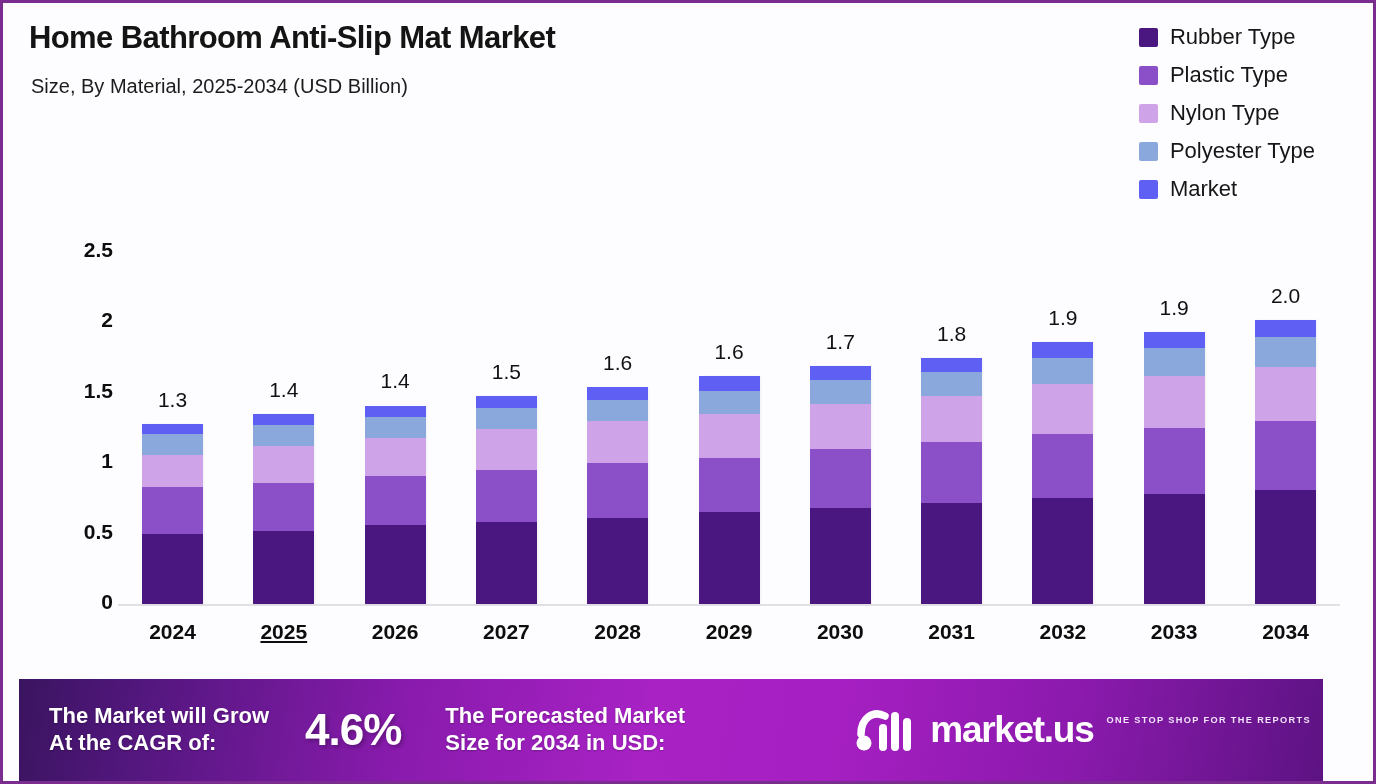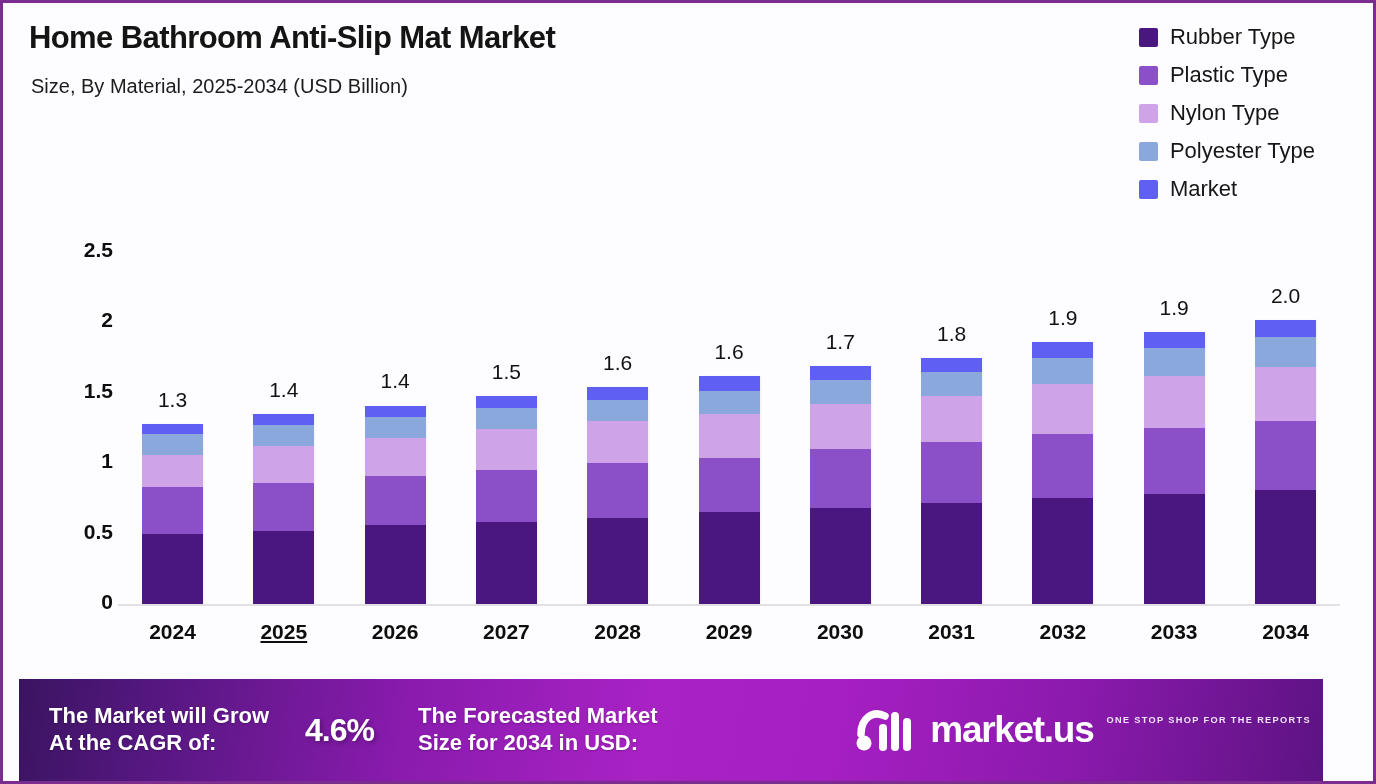--- a/index.html
+++ b/index.html
@@ -90,21 +90,21 @@
       #3a1460 0%, #54177f 10%, #8a1bae 30%,
       #a822c4 48%, #a61fc2 62%, #8c1aae 80%, #5d1383 100%);
     display: flex; align-items: center; overflow: hidden; margin-left: 16px;
   }
   .banner-caption {
     color: #ffffff; font-weight: 700; font-size: 22px;
     line-height: 1.22; white-space: nowrap;
     text-shadow: 0 1px 2px rgba(0,0,0,0.25);
   }
   .banner-figure {
-    color: #ffffff; font-weight: 700; font-size: 32px;
+    color: #ffffff; font-weight: 700; font-size: 44px;
     white-space: nowrap; letter-spacing: -1px;
     text-shadow: 2px 2px 4px rgba(0,0,0,0.3);
     text-align: right;
   }
   #cagr-caption { margin-left: 30px; }
   #cagr-value   { margin-left: 36px; }
   #forecast-caption { margin-left: 44px; }
   #forecast-value   { margin-left: 32px; }
 
   

